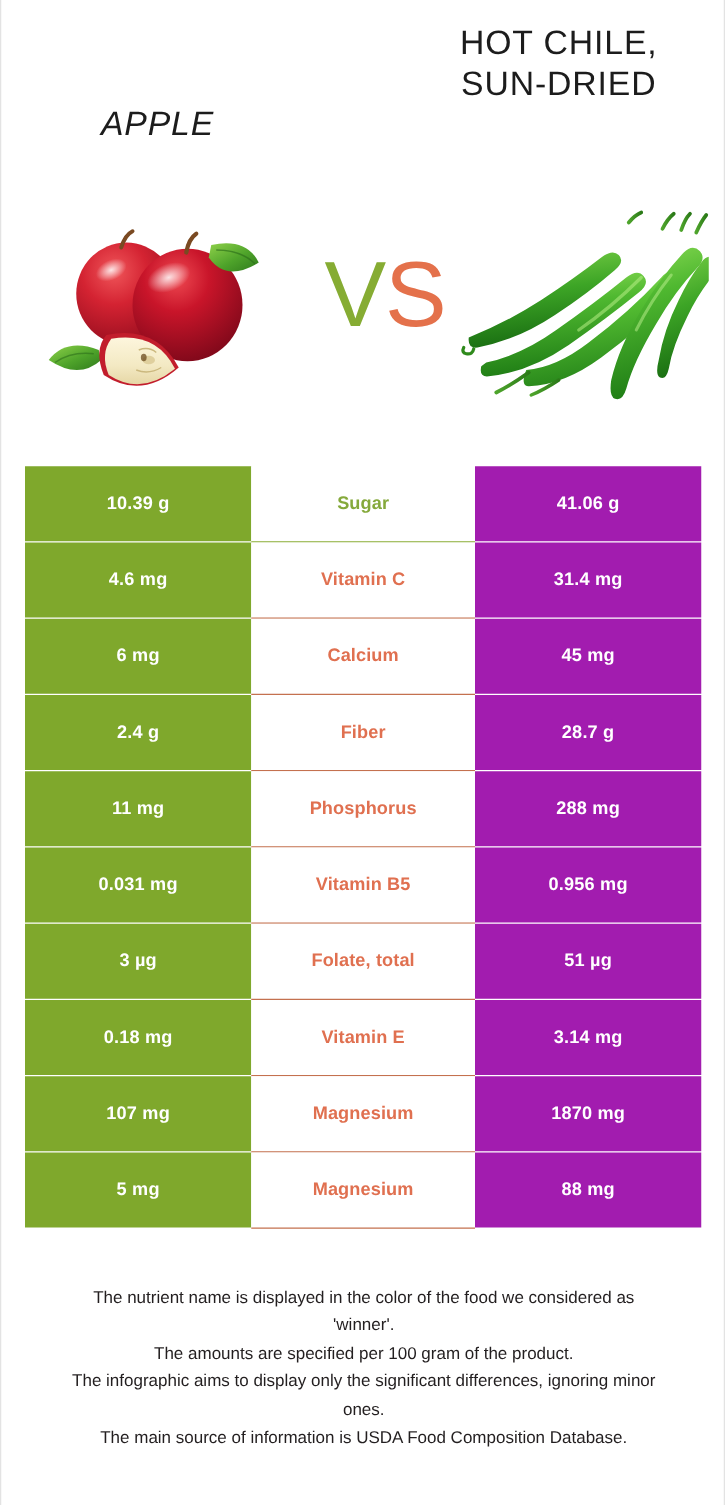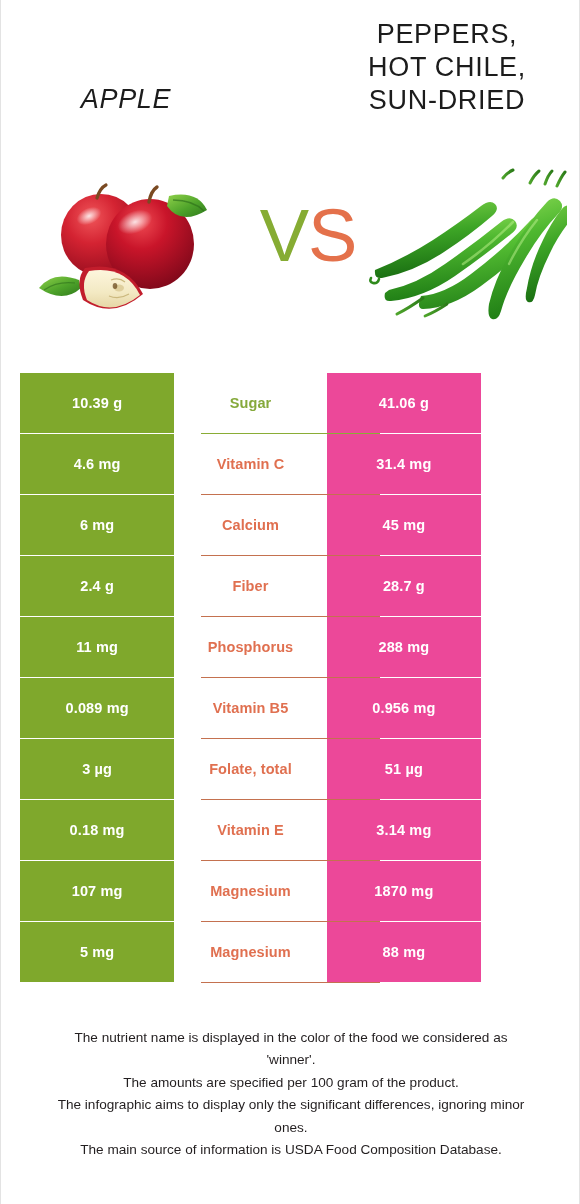--- a/index.html
+++ b/index.html
@@ -87,37 +87,37 @@
   
   .table {
     position: absolute;
     top: 373px;
     left: 19px;
     width: 541px;
   }
   .row {
     position: relative;
     display: flex;
-    width: 461px;
+    width: 541px;
     height: 60px;
     margin-bottom: 1px;
   }
   .cell {
     display: flex;
     align-items: center;
     justify-content: center;
     height: 60px;
     font-size: 14.5px;
     font-weight: 600;
     letter-spacing: 0.15px;
     -webkit-font-smoothing: antialiased;
   }
   .cell-left  { width: 181px; background: #7fa82c; color: #ffffff; }
   .cell-mid   { width: 179px; background: #ffffff; }
-  .cell-right { width: 181px; background: #ec4899; color: #ffffff; }
+  .cell-right { width: 181px; background: #a21caf; color: #ffffff; }
 
   .cell-mid .label {
     font-size: 14.5px;
     font-weight: 700;
     letter-spacing: 0.1px;
   }
   .label.win-green  { color: #85a93b; }
   .label.win-orange { color: #e07050; }
 
   
@@ -151,21 +151,20 @@
 </style>
 </head>
 <body>
 
 <div class="page">
 
   <div class="header">
     <div class="title title-left">APPLE</div>
 
     <div class="title title-right">
-      <span class="tline">PEPPERS,</span>
       <span class="tline">HOT CHILE,</span>
       <span class="tline">SUN-DRIED</span>
     </div>
   </div>
 
   <div class="hero">
 
     <div class="food-img food-left">
       <svg viewBox="0 0 200 155" width="200" height="155" aria-hidden="true">
         <defs>
@@ -310,21 +309,21 @@
     <div class="row">
       <div class="cell cell-left">11 mg</div>
       <div class="cell cell-mid">
           <span class="label win-orange">Phosphorus</span>
         </div>
       <div class="cell cell-right">288 mg</div>
       <div class="sep win-orange"></div>
     </div>
 
     <div class="row">
-      <div class="cell cell-left">0.089 mg</div>
+      <div class="cell cell-left">0.031 mg</div>
       <div class="cell cell-mid">
           <span class="label win-orange">Vitamin B5</span>
         </div>
       <div class="cell cell-right">0.956 mg</div>
       <div class="sep win-orange"></div>
     </div>
 
     <div class="row">
       <div class="cell cell-left">3 µg</div>
       <div class="cell cell-mid">

